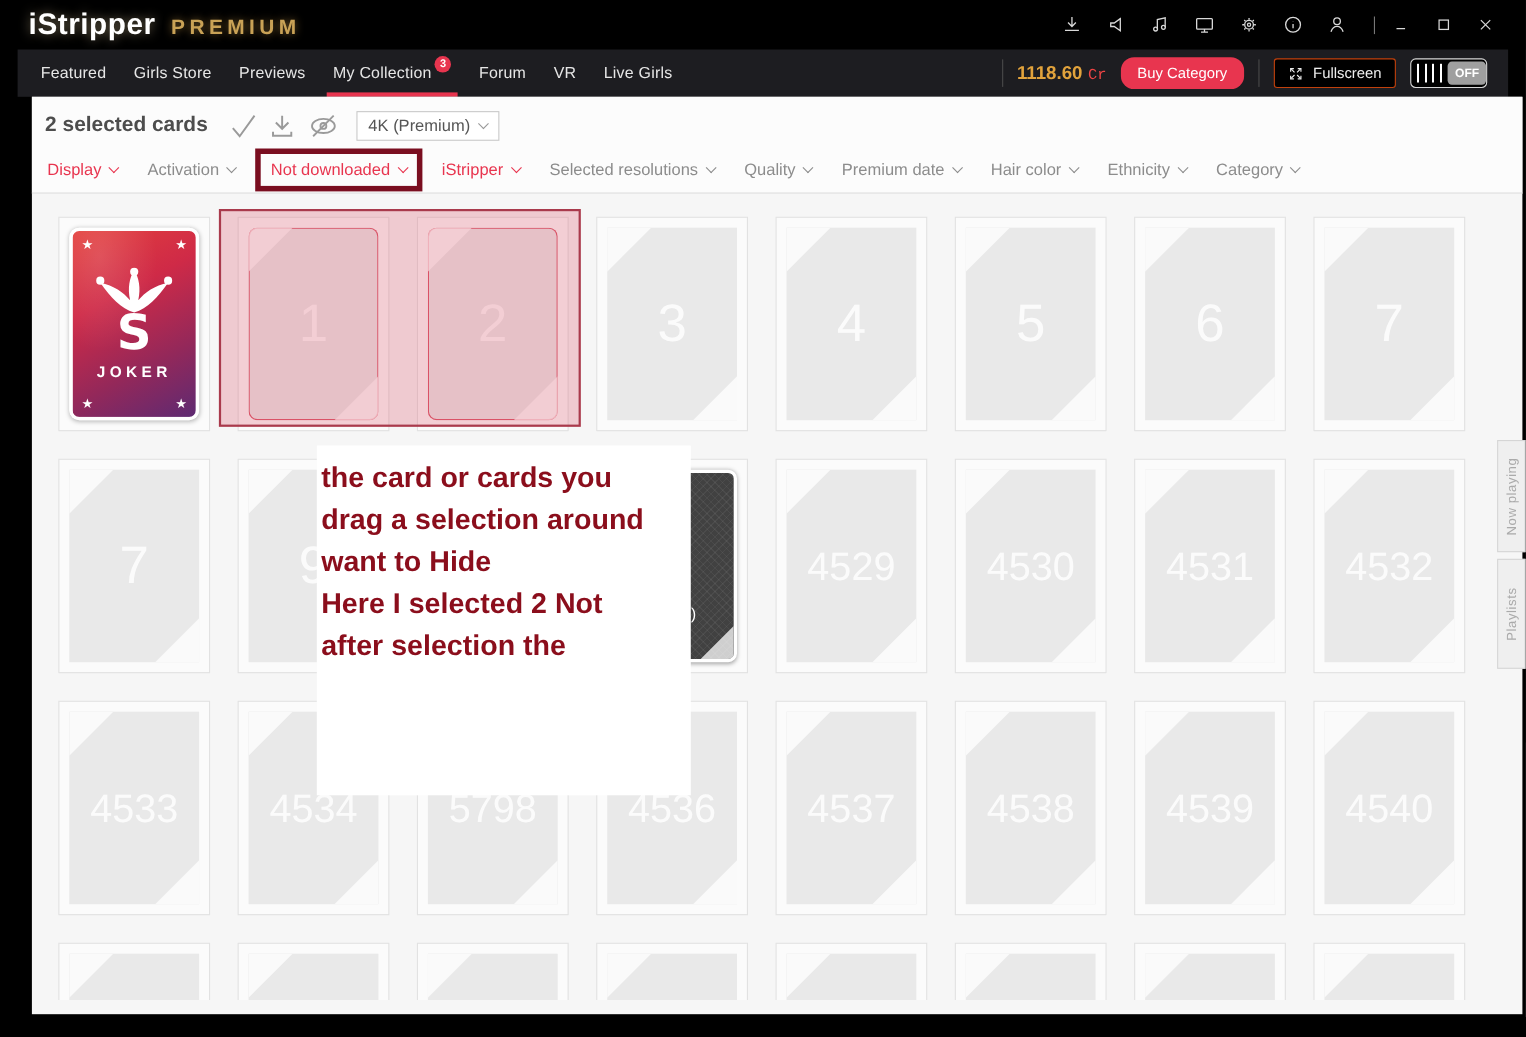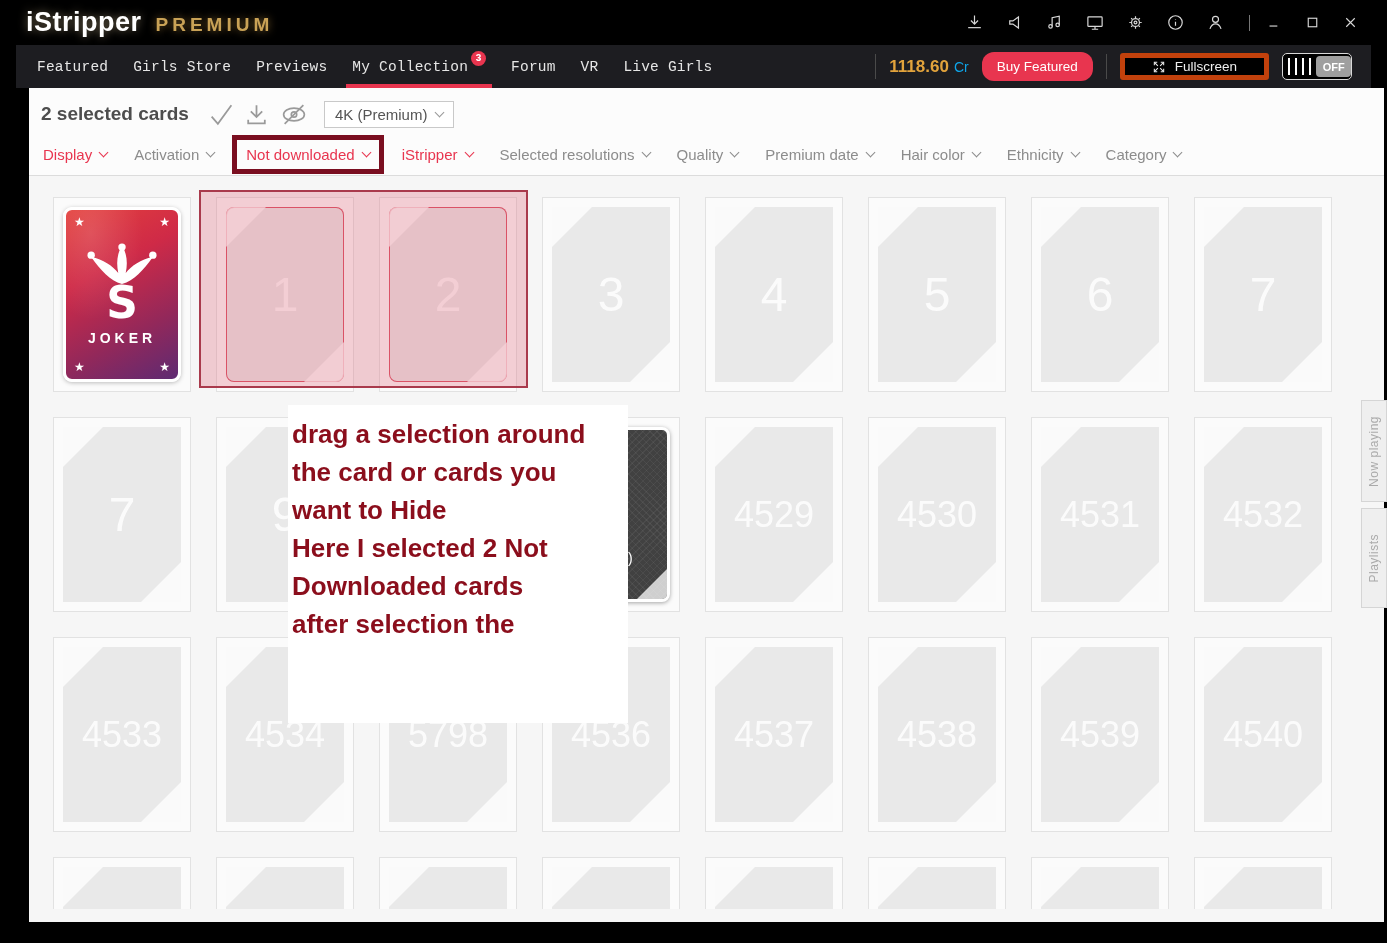--- a/index.html
+++ b/index.html
@@ -25,25 +25,25 @@
               margin-right:25px; color:#e6e6e6; font-size:14.5px; letter-spacing:.2px; cursor:default; }
   .nav-item.active::after { content:""; position:absolute; left:-6px; right:-6px; bottom:0;
               height:4px; background:var(--accent); }
   .badge { display:inline-block; margin-left:3px; transform:translateY(-8px); width:15px; height:15px;
            border-radius:50%; background:var(--accent); color:#fff; font-size:10px; line-height:15px;
            text-align:center; font-weight:700; }
   .nav-right { margin-left:auto; display:flex; align-items:center; gap:13px; padding-right:19px; }
   .vsep { width:1px; height:25px; background:#4a4a4a; }
   .credits { display:flex; align-items:baseline; gap:5px; }
   .credits-amount { color:var(--gold); font-weight:700; font-size:17px; }
-  .credits-unit { color:#0ea5e9; font-size:14px; }
+  .credits-unit { color:#ef4444; font-size:14px;font-family:Liberation Mono, monospace; }
   .buy-btn { background:var(--accent); color:#fff; font-size:13.5px; padding:7px 15px;
              border-radius:12px; border:none; cursor:pointer; }
-  .fs-btn { background:#000; border:5px solid #c2410c; border-radius:3px; color:#eee; font-size:13.5px;
-            height:27px; display:flex; align-items:center; gap:9px; padding:0 27px; cursor:pointer; }
+  .fs-btn { background:#000; border:1px solid #c2410c; border-radius:3px; color:#eee; font-size:13.5px;
+            height:27px; display:flex; align-items:center; gap:9px; padding:0 12px; cursor:pointer; }
   .toggle { width:70px; height:27px; border:1px solid #d8d8d8; border-radius:5px; background:#000;
             display:flex; align-items:center; cursor:pointer; }
   .toggle-bars { width:29px; height:17px; margin-left:5px;
             background:repeating-linear-gradient(90deg,#fff 0 2px,#000 2px 7px); }
   .toggle-knob { margin-left:2px; width:38px; height:21px; background:#9f9f9f; border-radius:4px;
             color:#fff; font-size:11px; font-weight:700; display:flex; align-items:center; justify-content:center; }
 
   
   .content { position:absolute; left:16px; top:88px; width:1355px; height:834px; background:#f6f6f6;margin-left:13px; }
   .content-head { position:absolute; left:0; top:0; width:100%; height:88px; background:#fcfcfc;
@@ -177,21 +177,21 @@
         </span>
       <span class="tool-icon">
           <svg width="17" height="17" viewBox="0 0 24 24" fill="none" stroke="#d8d8d8" stroke-width="1.6">
             <path d="M6 6l12 12M18 6L6 18"></path>
           </svg>
         </span>
     </div>
   </div>
 
   <div class="navbar">
-    <div id="nav-items" style="display:flex;height:100%;font-family:Liberation Mono, monospace;">
+    <div id="nav-items" style="display:flex;height:100%;">
         <div class="nav-item">
           <span>Featured</span>
         </div>
         <div class="nav-item">
           <span>Girls Store</span>
         </div>
         <div class="nav-item">
           <span>Previews</span>
         </div>
         <div class="nav-item active">
@@ -207,21 +207,21 @@
         <div class="nav-item">
           <span>Live Girls</span>
         </div>
       </div>
     <div class="nav-right">
       <span class="vsep"></span>
       <span class="credits">
         <span class="credits-amount">1118.60</span>
         <span class="credits-unit">Cr</span>
       </span>
-      <button class="buy-btn">Buy Featured</button>
+      <button class="buy-btn">Buy Category</button>
       <span class="vsep"></span>
       <button class="fs-btn">
         <svg width="14" height="14" viewBox="0 0 24 24" fill="none" stroke="#eee" stroke-width="1.8">
             <path d="M4 9V4h5M20 9V4h-5M4 15v5h5M20 15v5h-5"></path>
             <path d="M5 5l5 5M19 5l-5 5M5 19l5-5M19 19l-5-5"></path>
           </svg>
         <span>Fullscreen</span>
       </button>
       <div class="toggle">
         <div class="toggle-bars"></div>
@@ -520,25 +520,24 @@
         <div class="tile" style="left: 1165px; top: 769px;">
           <div class="cardface">
             <i class="fold tl"></i>
           </div>
         </div>
       </div>
 
     <div class="sel-overlay"></div>
 
     <div class="annotation" id="annotation">
+        <div>the card or cards you</div>
         <div>drag a selection around</div>
-        <div>the card or cards you</div>
         <div>want to Hide</div>
         <div>Here I selected 2 Not</div>
-        <div>Downloaded cards</div>
         <div>after selection the</div>
       </div>
 
     <div id="side-tabs">
         <div class="side-tab" style="top: 312px; height: 102px;">
           <span>Now playing</span>
         </div>
         <div class="side-tab" style="top: 420px; height: 100px;">
           <span>Playlists</span>
         </div>

